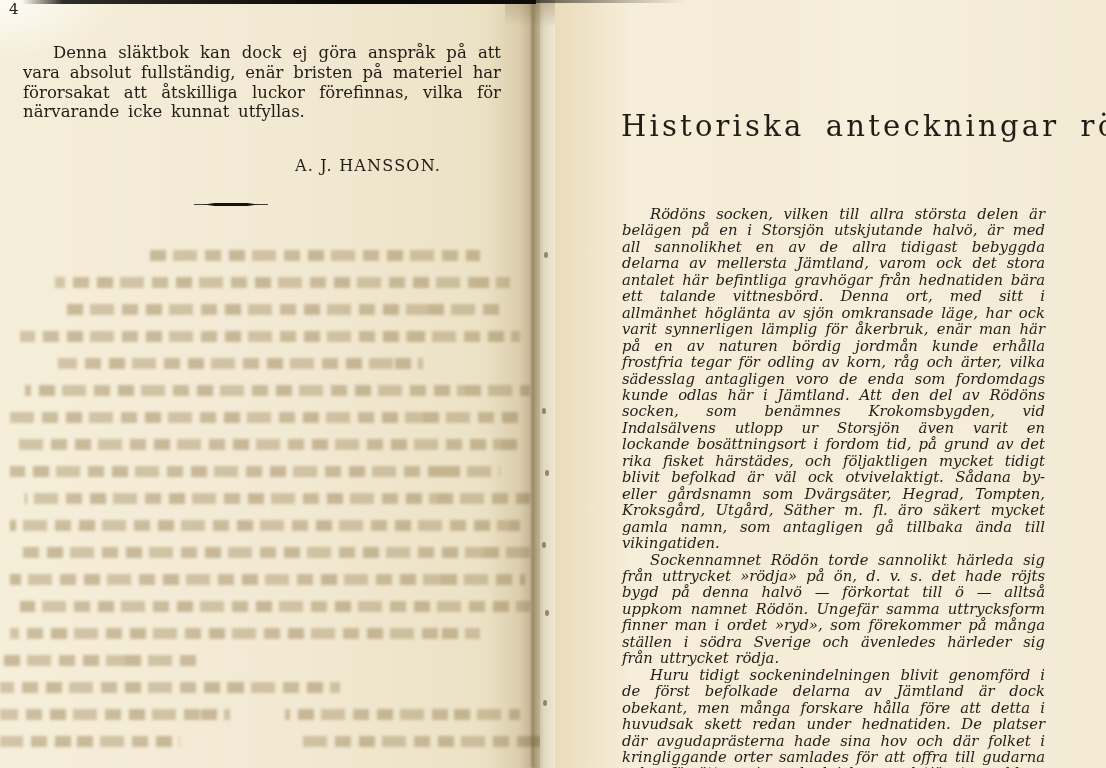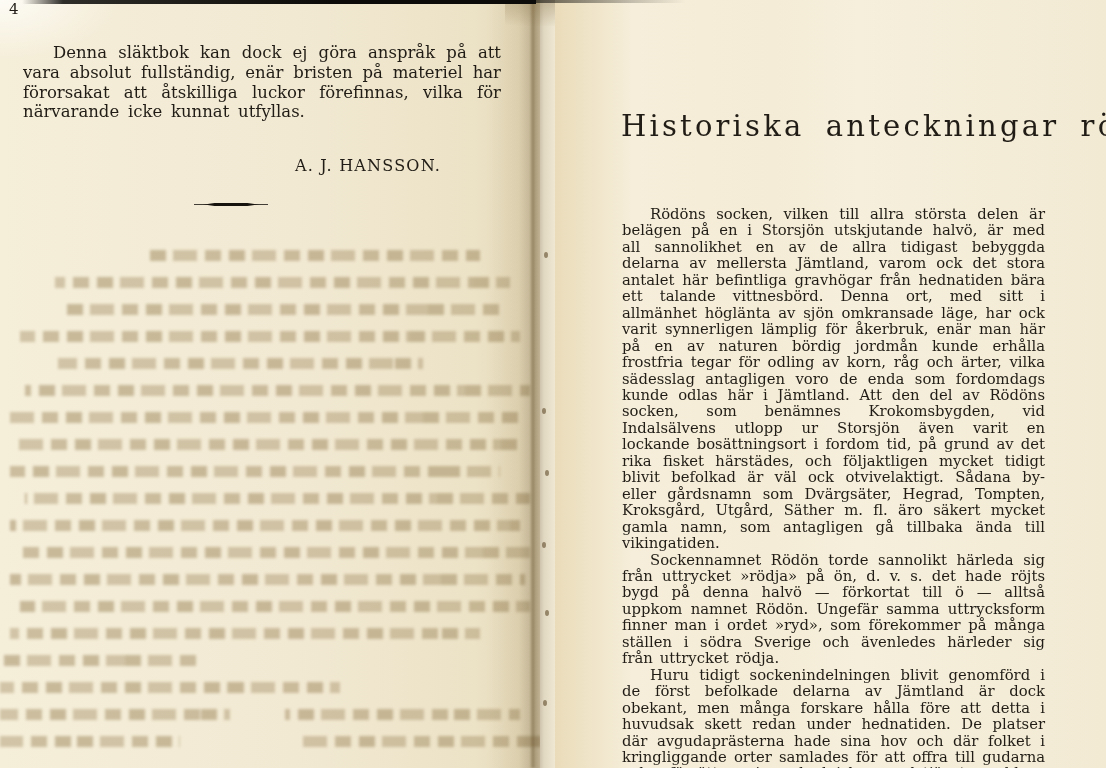--- a/index.html
+++ b/index.html
@@ -97,21 +97,21 @@
   }
   .heading-line2{
     display:block; font-size:22.5px; letter-spacing:4.5px; word-spacing:7px;
     line-height:30px;
   }
   #right-body{
     position:absolute; left:67px; top:206px; width:423px;
   }
   #right-body p{
     margin:0; font-size:14.8px; line-height:16.45px;
-    text-align:justify; text-indent:28px; word-spacing:2.2px;
+    text-align:justify; text-indent:28px; word-spacing:2.2px;font-style:italic;
   }
   
   .top-strip{
     position:absolute; left:22px; top:0; width:514px; height:4px;
     background:linear-gradient(90deg, rgba(12,11,9,0) 0%, rgba(12,11,9,.85) 8%, #0c0b09 60%, #0c0b09 100%);
   }
   .top-strip-tail{
     position:absolute; left:536px; top:0; width:150px; height:3px;
     background:linear-gradient(90deg, rgba(12,11,9,.6), rgba(12,11,9,0));
   }

